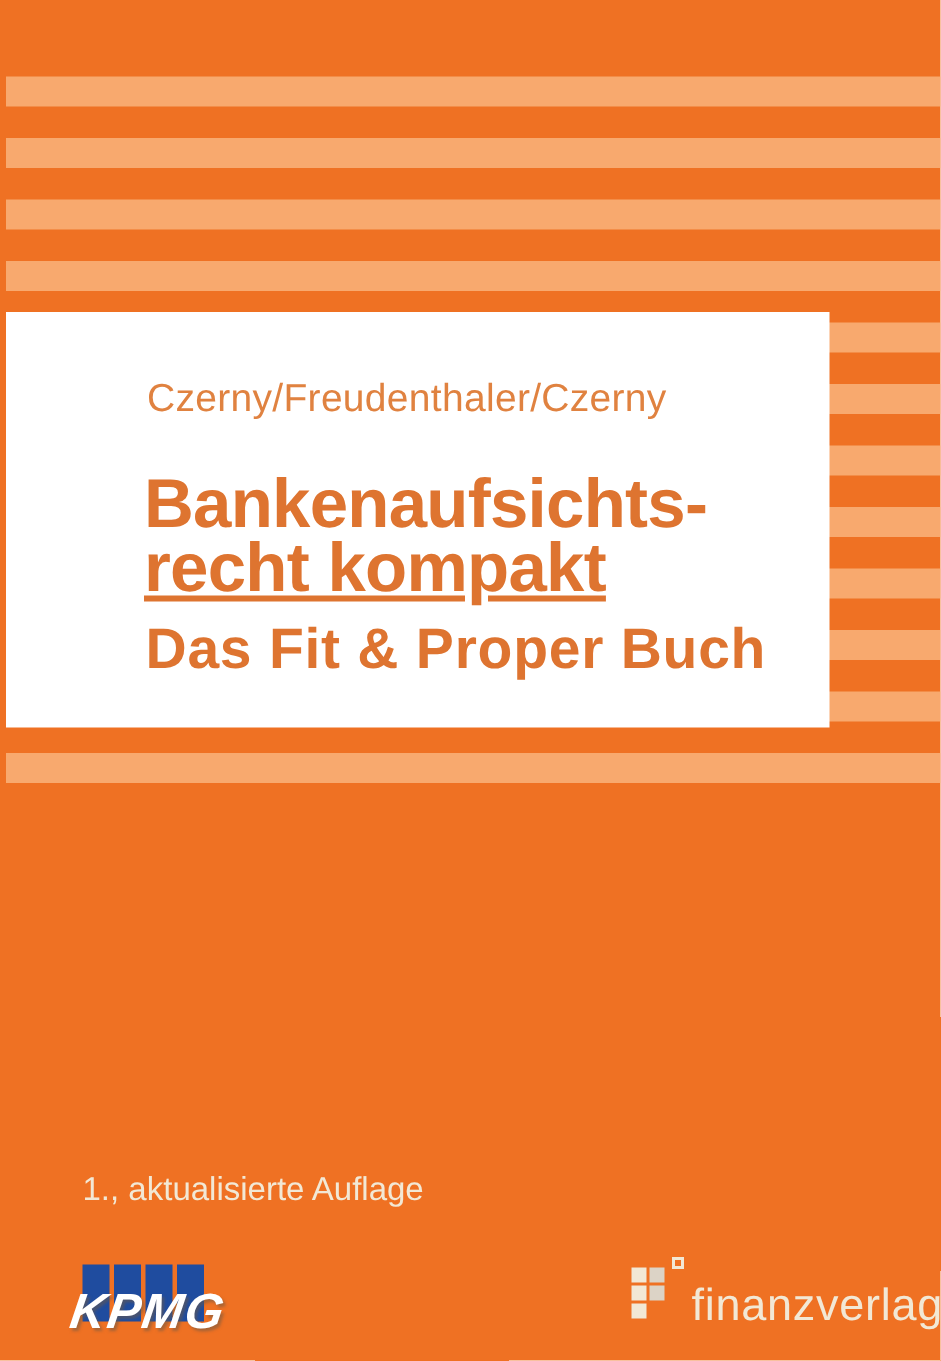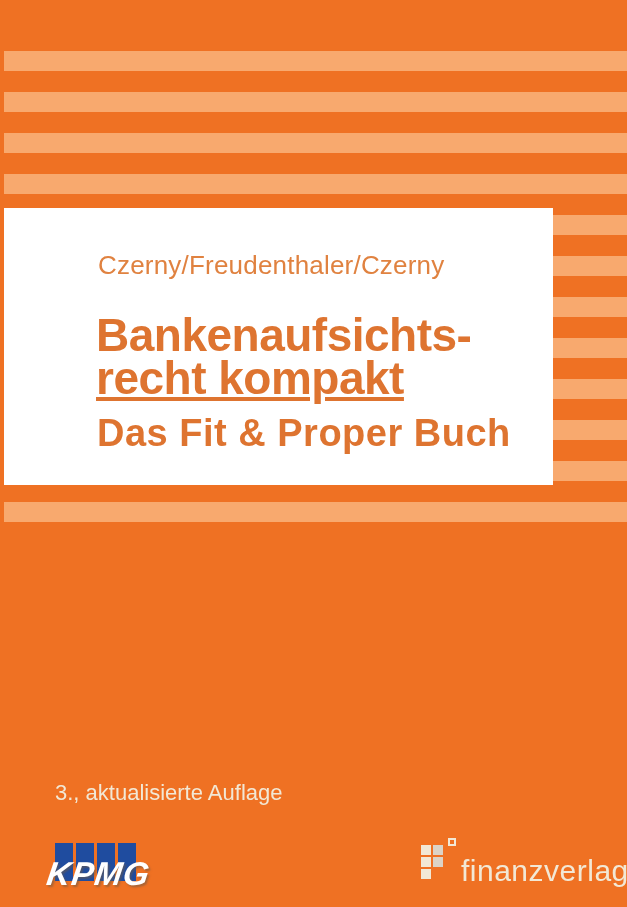--- a/index.html
+++ b/index.html
@@ -170,21 +170,21 @@
     </div>
 
   <div class="panel"></div>
 
   <div class="author">Czerny/Freudenthaler/Czerny</div>
   <div class="title-line1">Bankenaufsichts-</div>
   <div class="title-line2">recht kompakt</div>
   <div class="subtitle">Das Fit &amp; Proper Buch</div>
 
 
-  <div class="edition">3., aktualisierte Auflage</div>
+  <div class="edition">1., aktualisierte Auflage</div>
 
   <div class="kpmg">
     <div class="kpmg-blocks">
       <span class="kpmg-block"></span>
       <span class="kpmg-block"></span>
       <span class="kpmg-block"></span>
       <span class="kpmg-block"></span>
     </div>
     <div class="kpmg-text">KPMG</div>
   </div>

